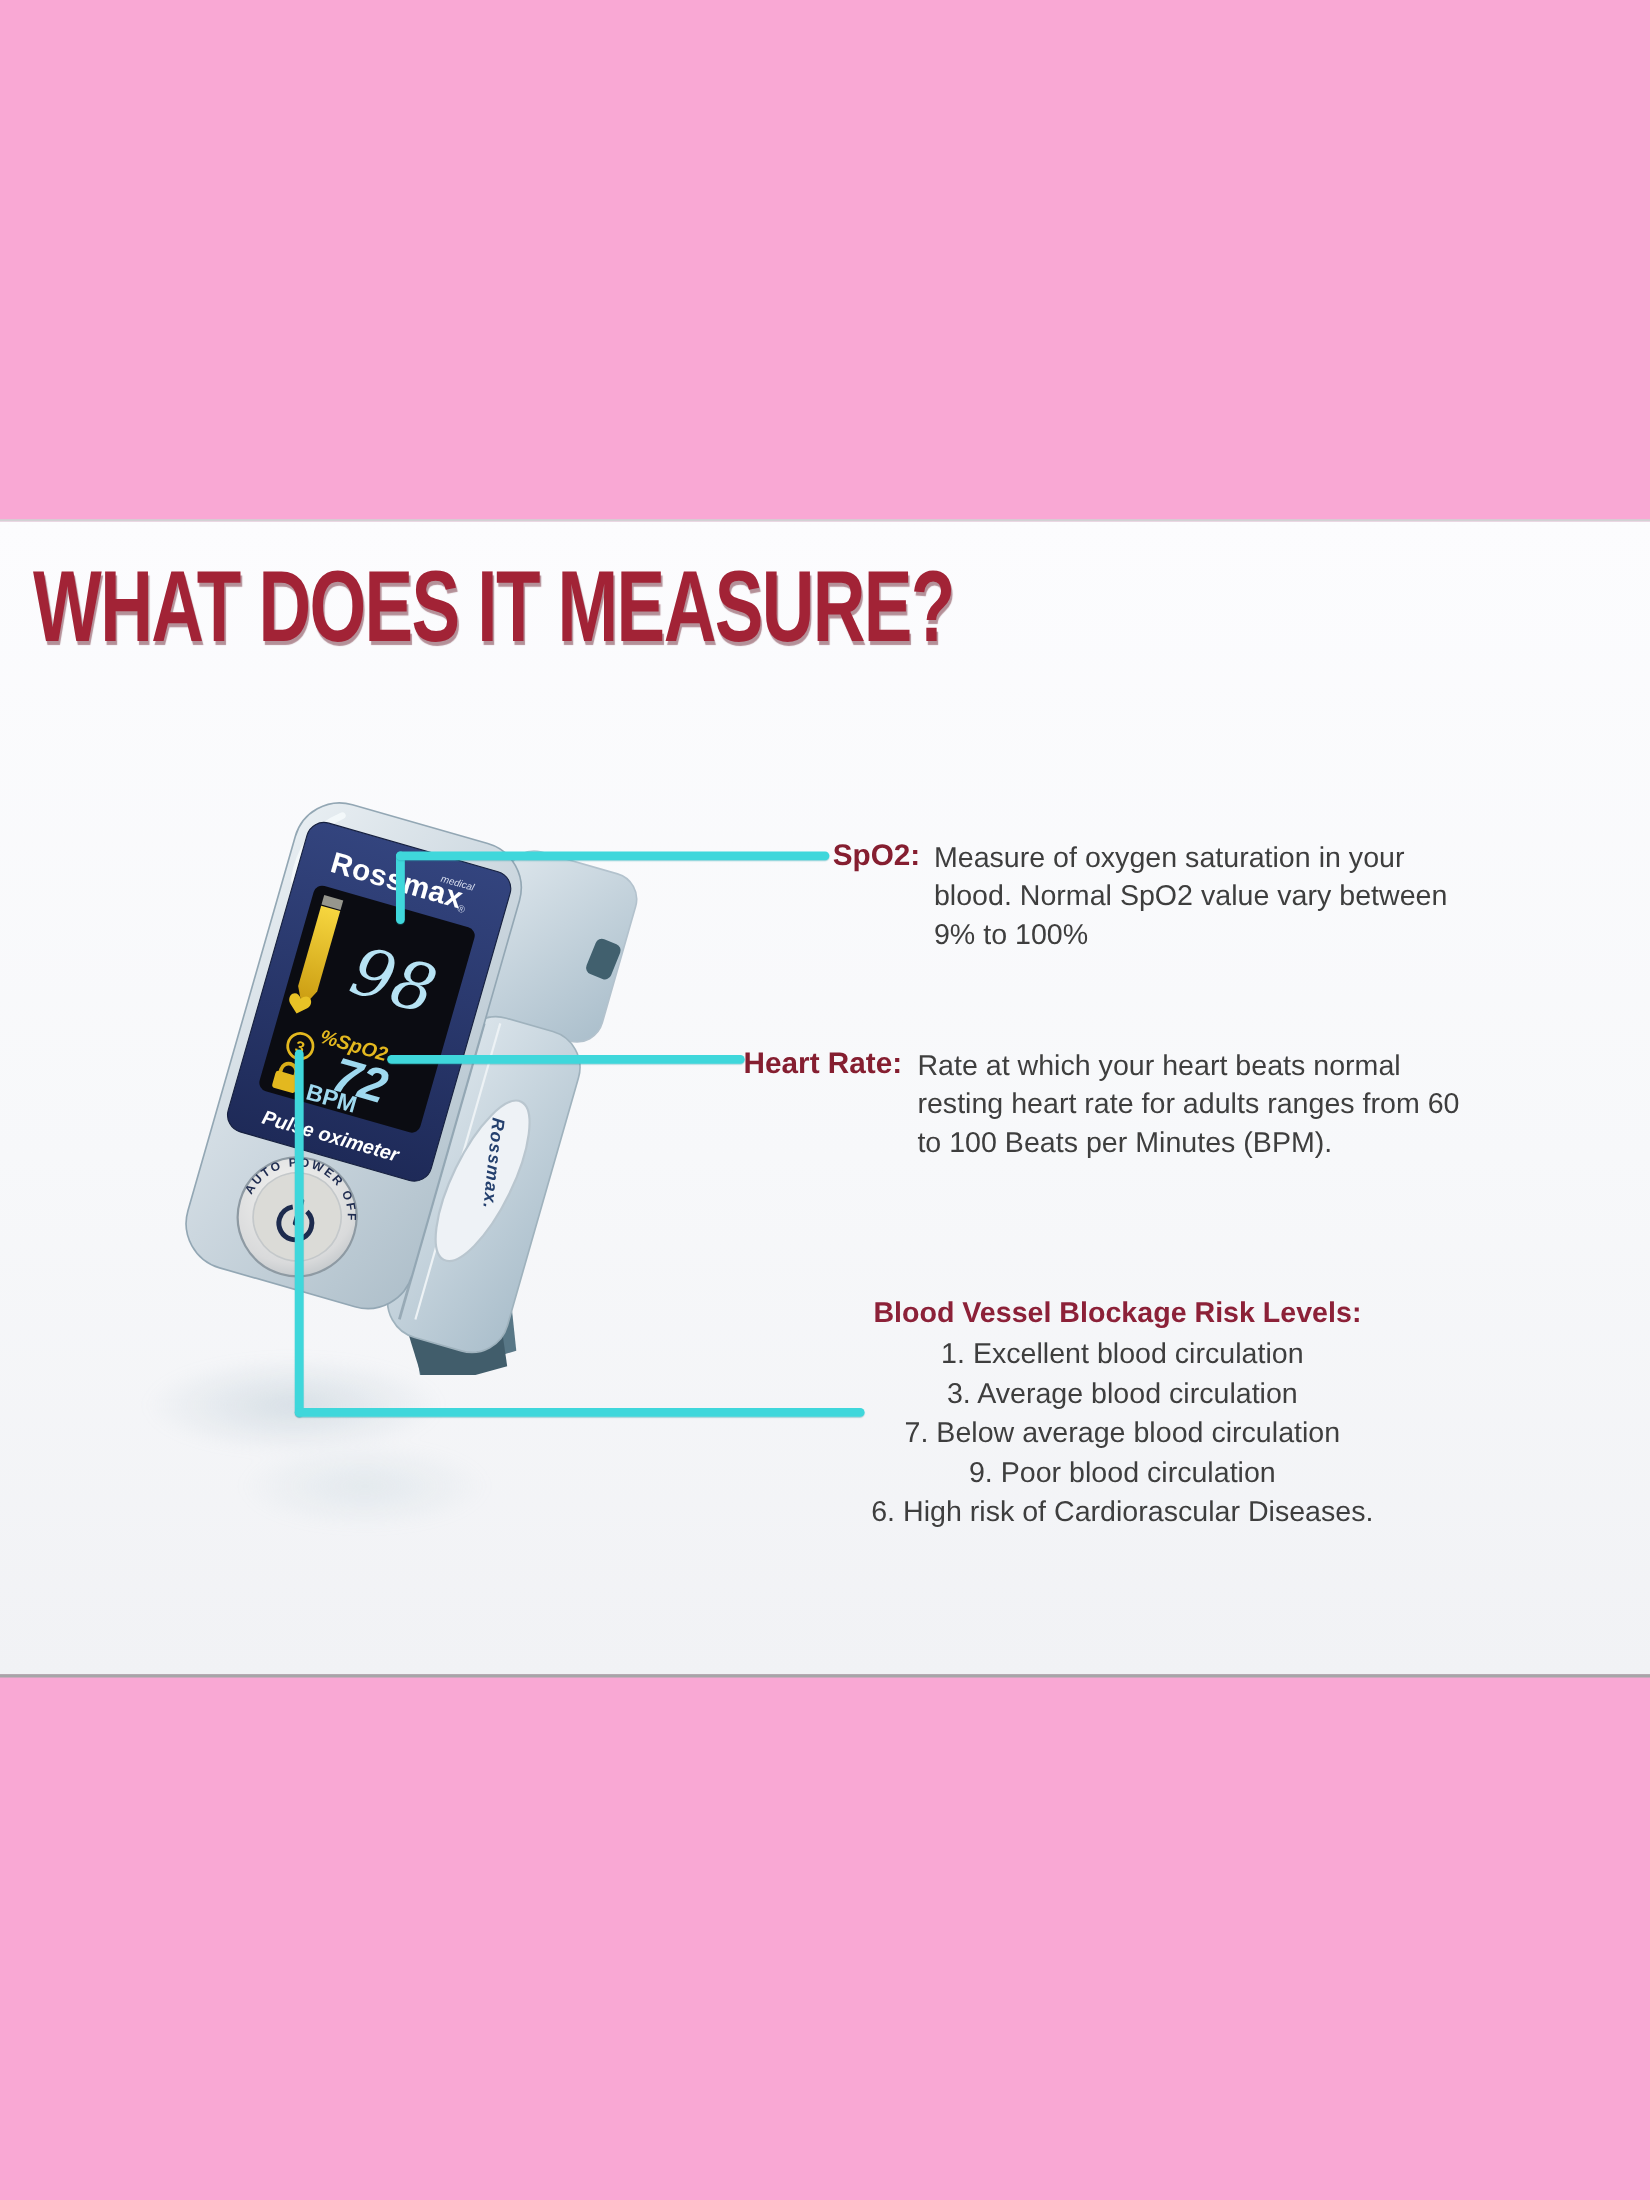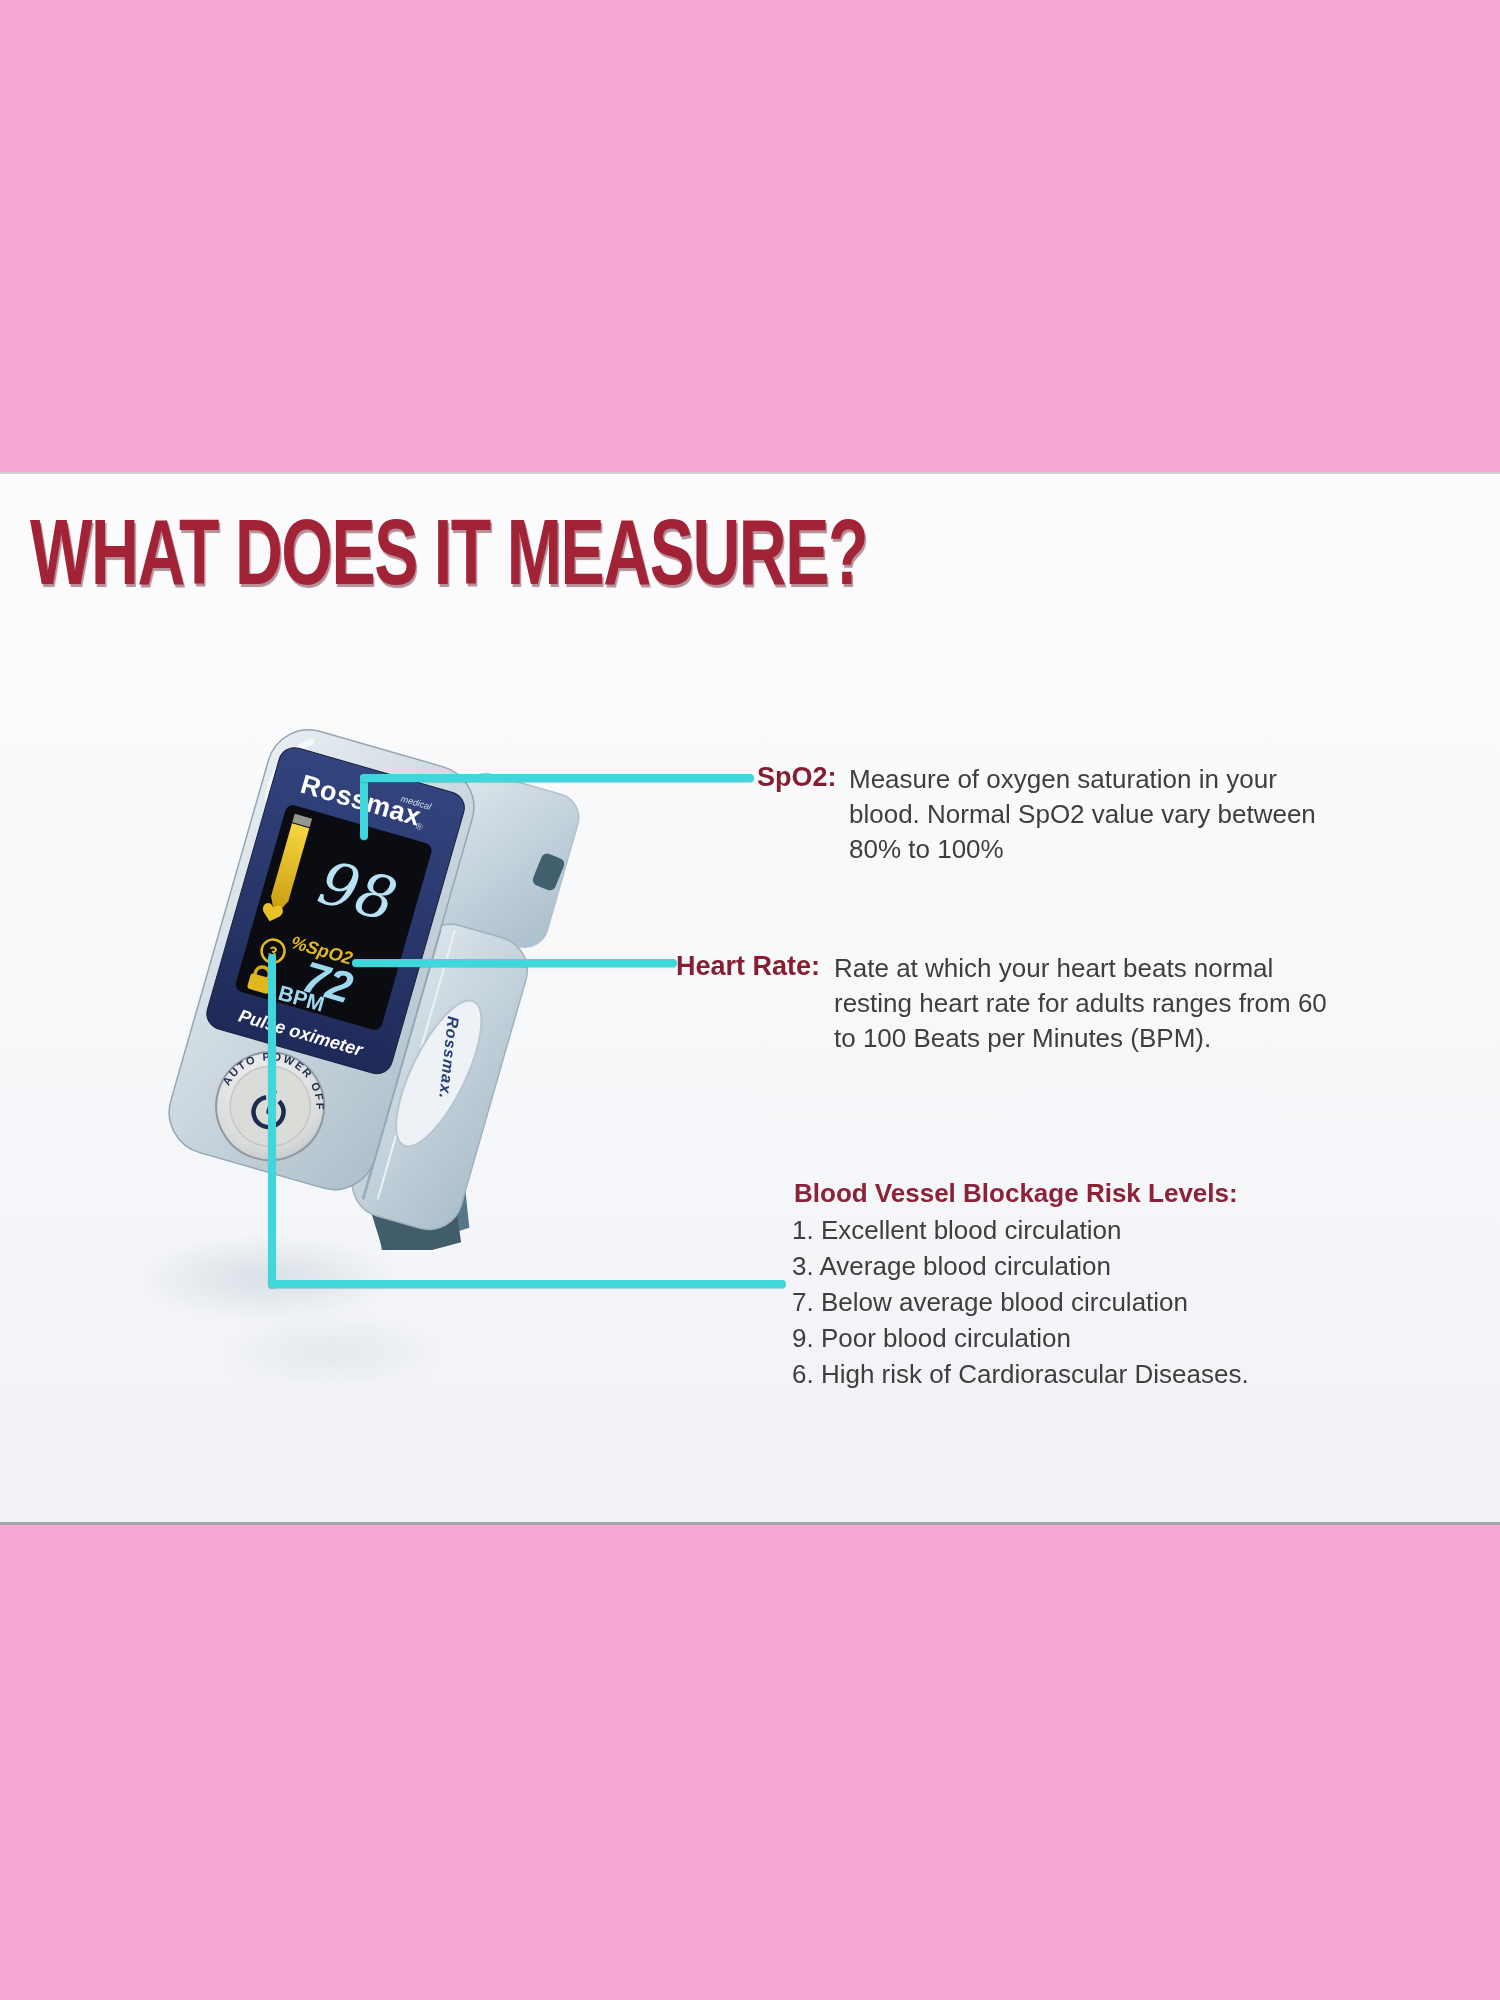--- a/index.html
+++ b/index.html
@@ -18,21 +18,21 @@
   .anno{position:absolute;color:#3d3d3d;}
   .anno-label{position:absolute;left:0;top:0;font-weight:700;font-size:27px;color:#851e30;white-space:nowrap;}
   .anno-text{position:absolute;top:0;margin:0;font-size:26px;line-height:35px;white-space:pre-line;color:#3e3e3e;}
   .anno-spo2{left:757px;top:762px;width:620px;height:120px;}
   .anno-spo2 .anno-text{left:92px;width:540px;}
   .anno-hr{left:676px;top:951px;width:790px;height:120px;}
   .anno-hr .anno-text{left:158px;width:640px;}
   
   .risk{position:absolute;left:790px;top:1174px;width:640px;}
   .risk-heading{margin:4px;font-size:26px;font-weight:700;color:#8c2138;}
-  .risk-list{position:absolute;left:2px;top:38px;}
+  .risk-list{position:absolute;left:2px;top:38px;text-align:center;}
   .risk-item{font-size:26px;line-height:36px;color:#3e3e3e;white-space:nowrap;}
   
   .conn{position:absolute;background:#3fd7db;border-radius:4px;box-shadow:0 1px 1px rgba(32,150,160,.35);}
   #conn-spo2-v{left:360px;top:774px;width:8px;height:66px;}
   #conn-spo2-h{left:360px;top:774px;width:394px;height:8px;}
   #conn-hr-h{left:352px;top:959px;width:325px;height:8px;}
   #conn-risk-v{left:268px;top:954px;width:8px;height:334px;}
   #conn-risk-h{left:268px;top:1280px;width:518px;height:8px;}
   
   .device-svg{position:absolute;left:90px;top:670px;width:560px;height:580px;}
@@ -137,21 +137,21 @@
   <div class="conn" id="conn-spo2-v"></div>
   <div class="conn" id="conn-spo2-h"></div>
   <div class="conn" id="conn-hr-h"></div>
   <div class="conn" id="conn-risk-v"></div>
   <div class="conn" id="conn-risk-h"></div>
 
   <div class="anno anno-spo2">
     <span class="anno-label">SpO2:</span>
     <p class="anno-text">Measure of oxygen saturation in your
 blood. Normal SpO2 value vary between
-80% to 100%</p>
+9% to 100%</p>
   </div>
 
   <div class="anno anno-hr">
     <span class="anno-label">Heart Rate:</span>
     <p class="anno-text">Rate at which your heart beats normal
 resting heart rate for adults ranges from 60
 to 100 Beats per Minutes (BPM).</p>
   </div>
 
   <div class="risk">

